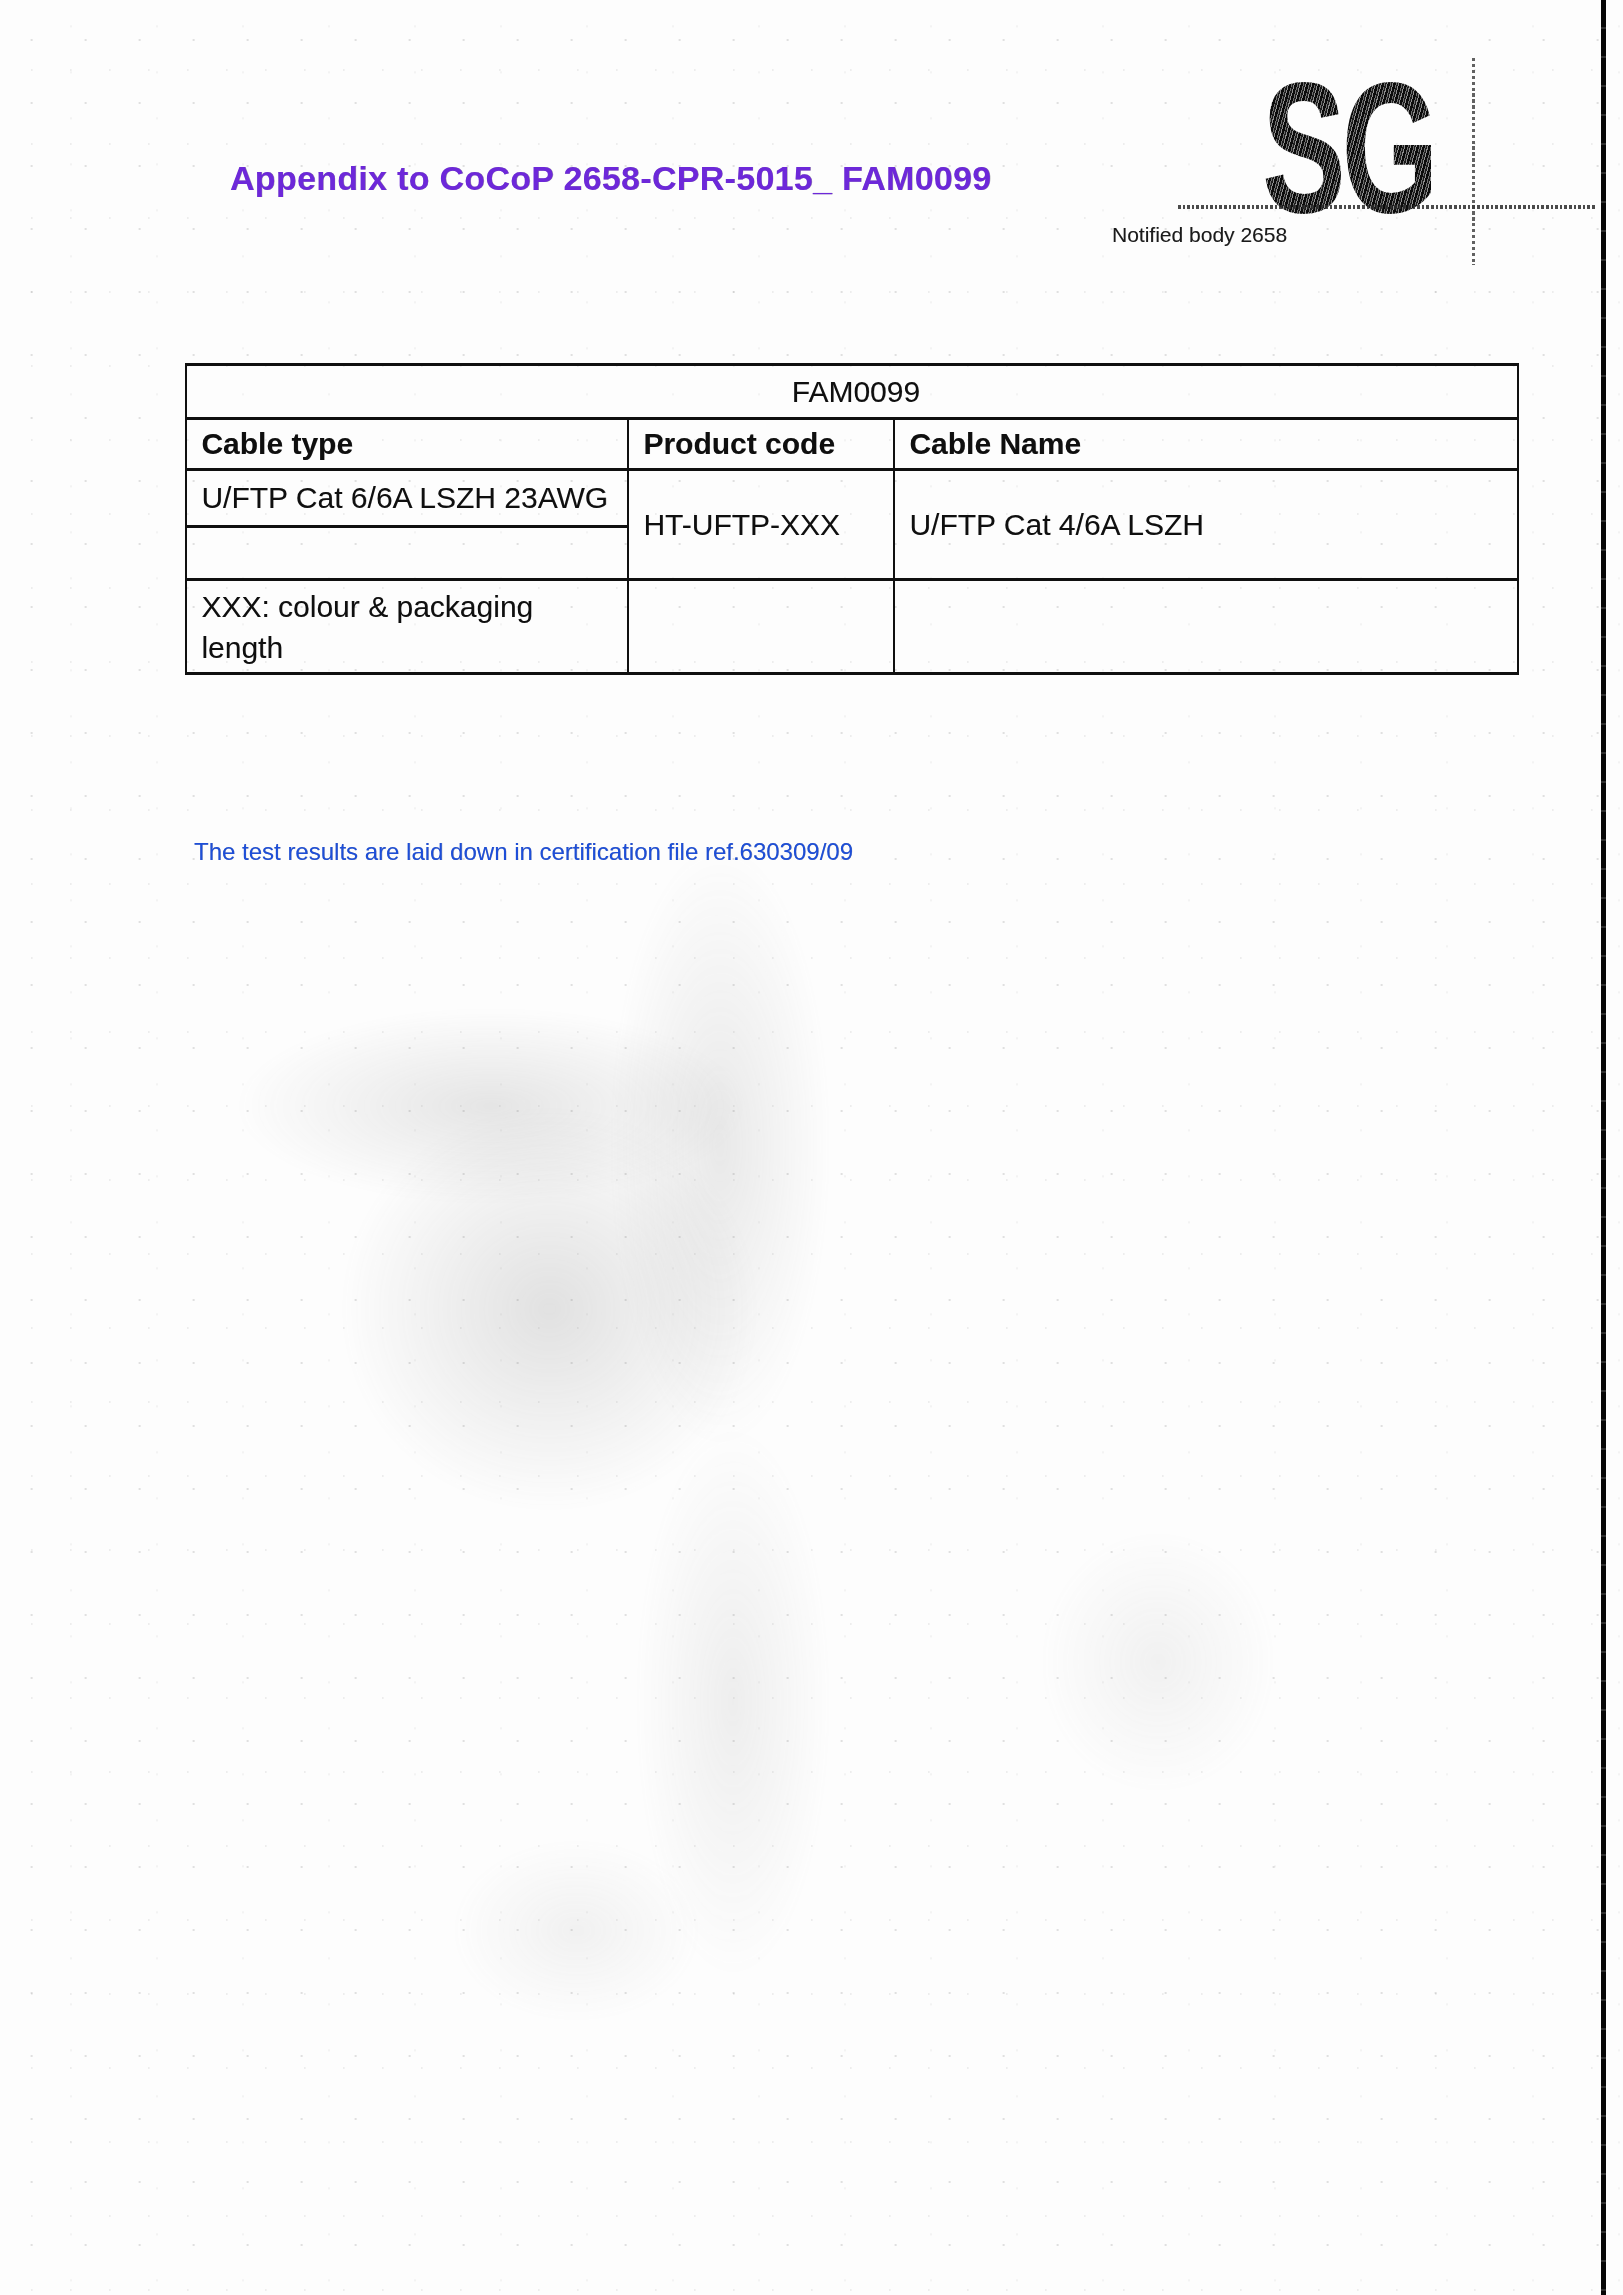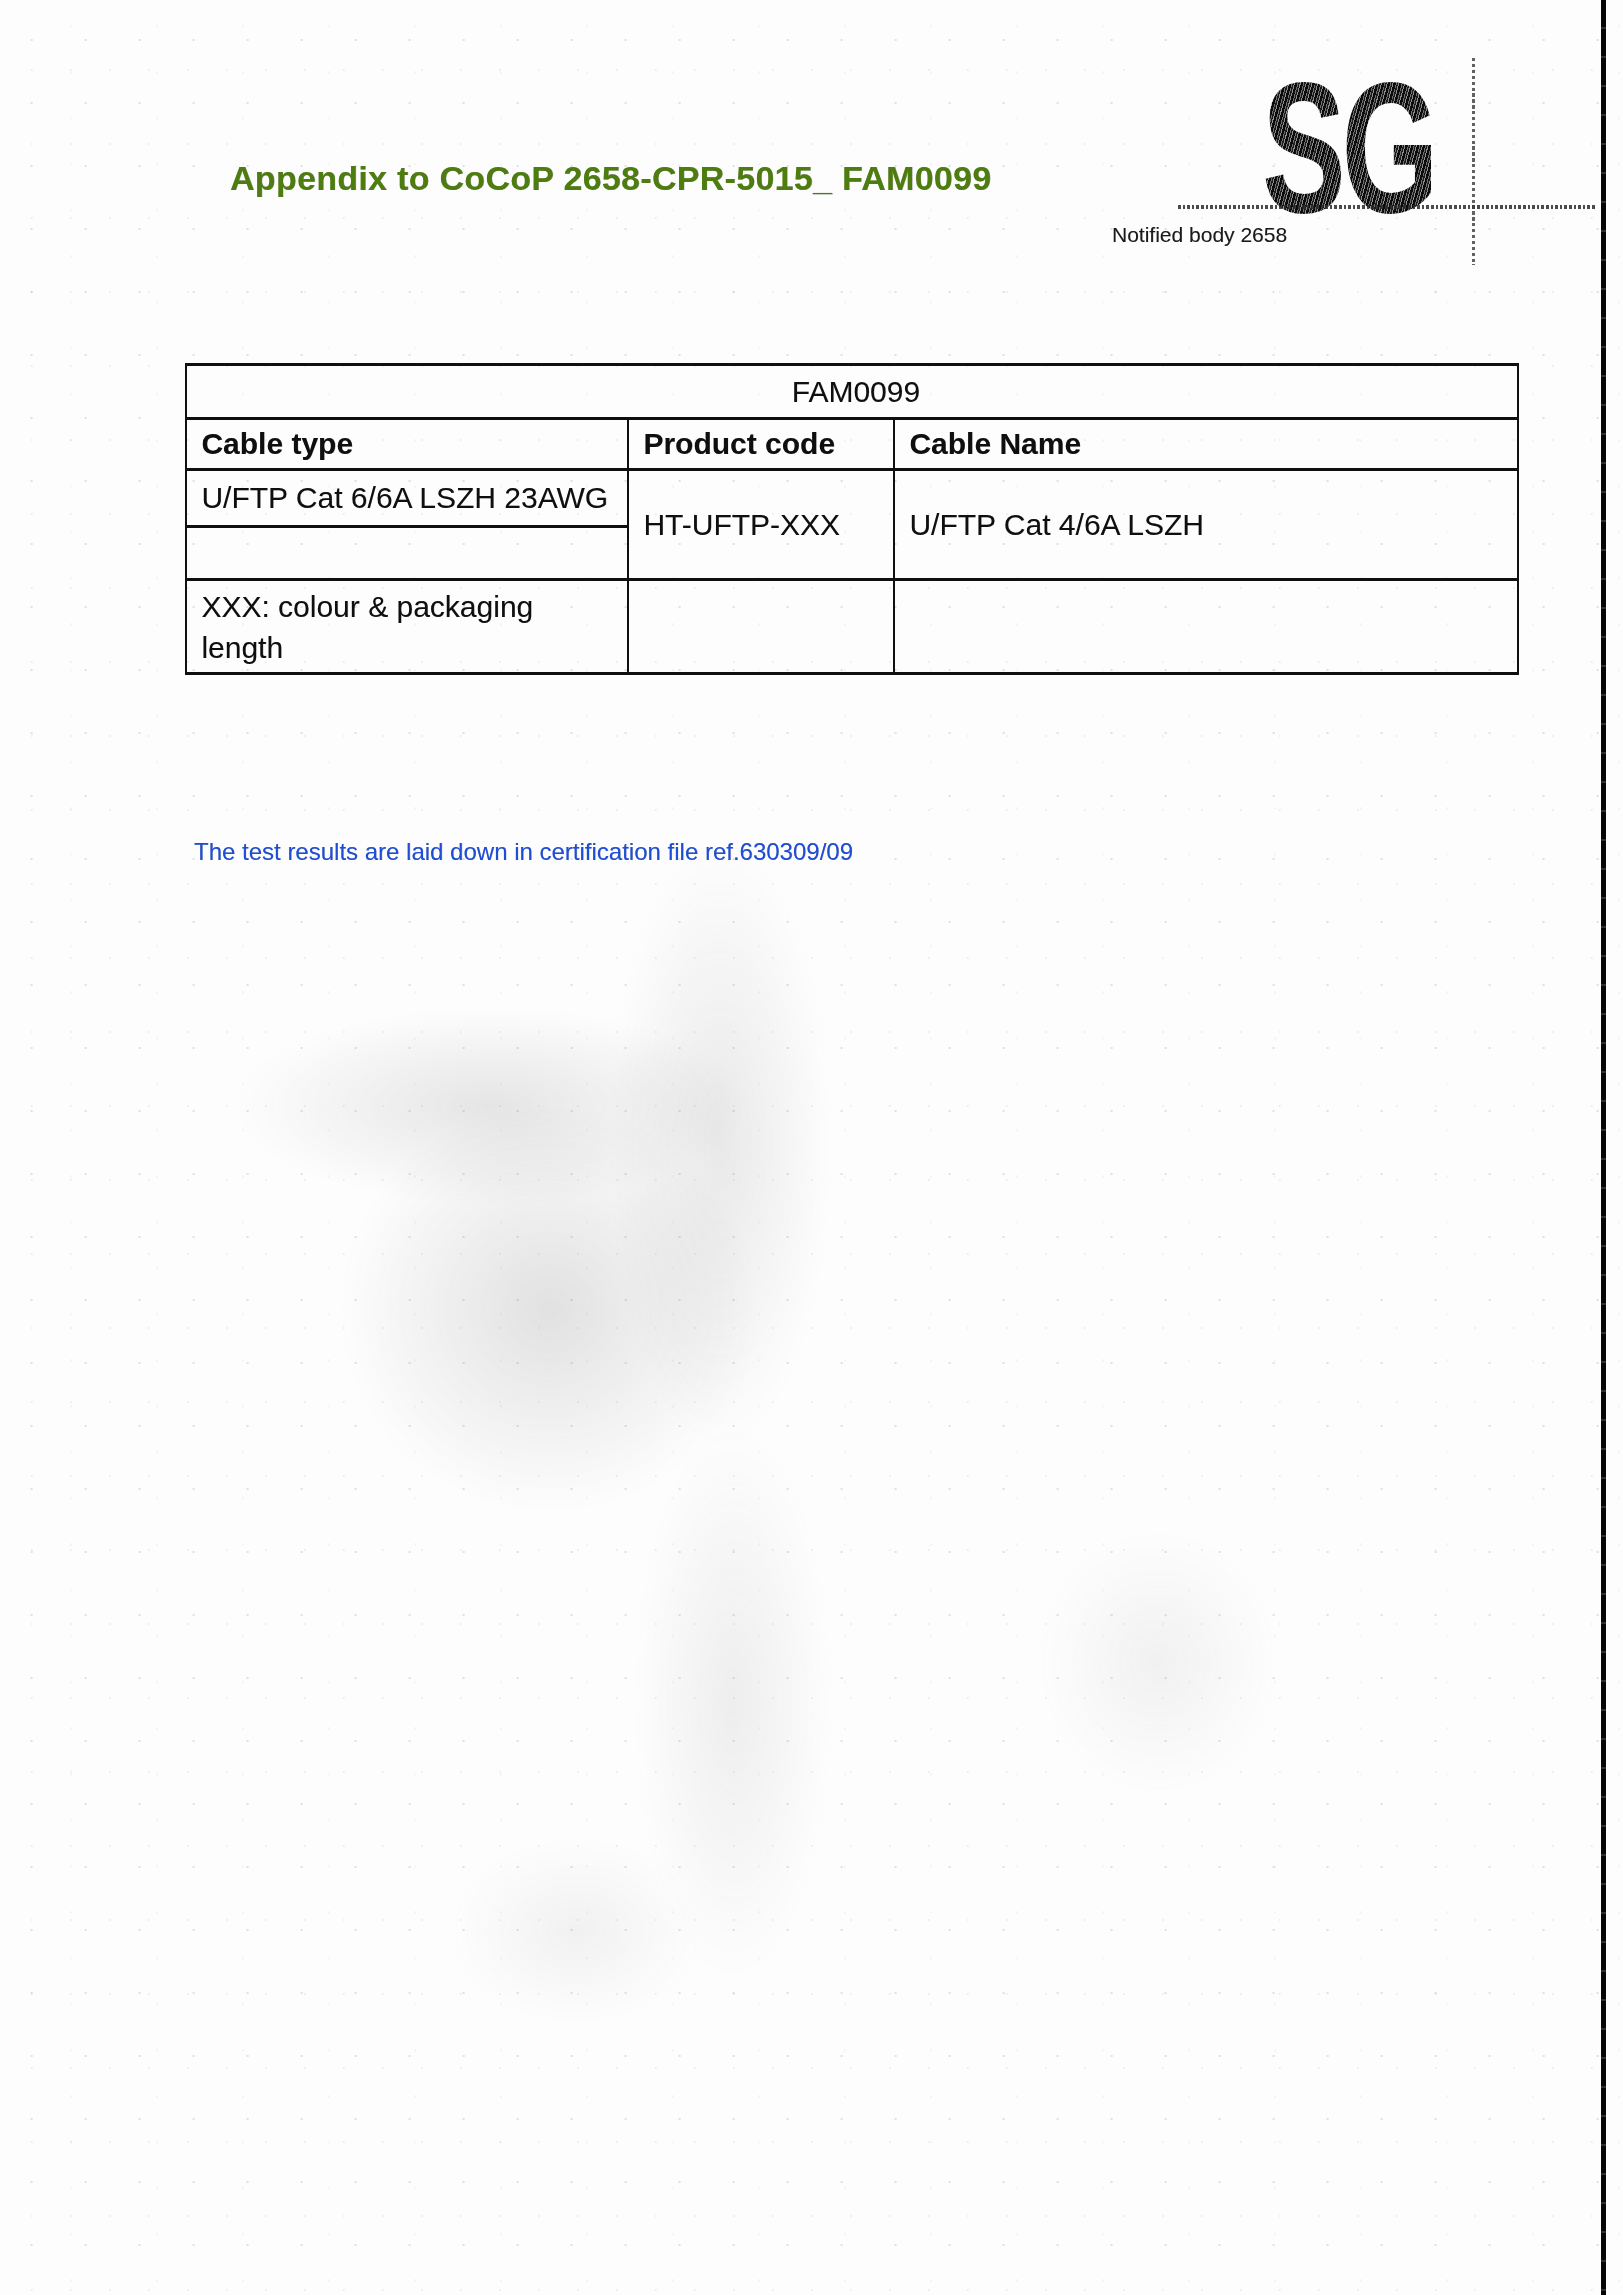--- a/index.html
+++ b/index.html
@@ -14,21 +14,21 @@
       radial-gradient(circle, rgba(60,60,60,.55) 0.5px, transparent 0.9px),
       radial-gradient(circle, rgba(120,120,120,.45) 0.5px, transparent 0.8px),
       radial-gradient(circle, rgba(160,160,160,.5) 0.6px, transparent 1px);
     background-size: 54px 63px, 86px 46px, 39px 74px;
     background-position: 4.6px 8.5px, 28px 3.3px, 12.4px 33px;
     opacity:.55;
   }
   
   .doc-title{
     position:absolute;left:230px;top:159px;
-    font-size:34px;font-weight:bold;letter-spacing:0.3px;color:#4d7c0f;
+    font-size:34px;font-weight:bold;letter-spacing:0.3px;color:#6d28d9;
     text-shadow:0.4px 0.4px 0 rgba(0,0,0,.35);
   }
   
   .logo-wrap{position:absolute;left:1262px;top:56px;width:249px;height:157px;}
   .logo-text{
     display:block;font-size:185px;line-height:1;font-weight:bold;
     letter-spacing:-6.5px;transform:scaleX(.68);transform-origin:left top;
     color:#141414;white-space:nowrap;
   }
   @supports ((-webkit-background-clip:text) or (background-clip:text)){

